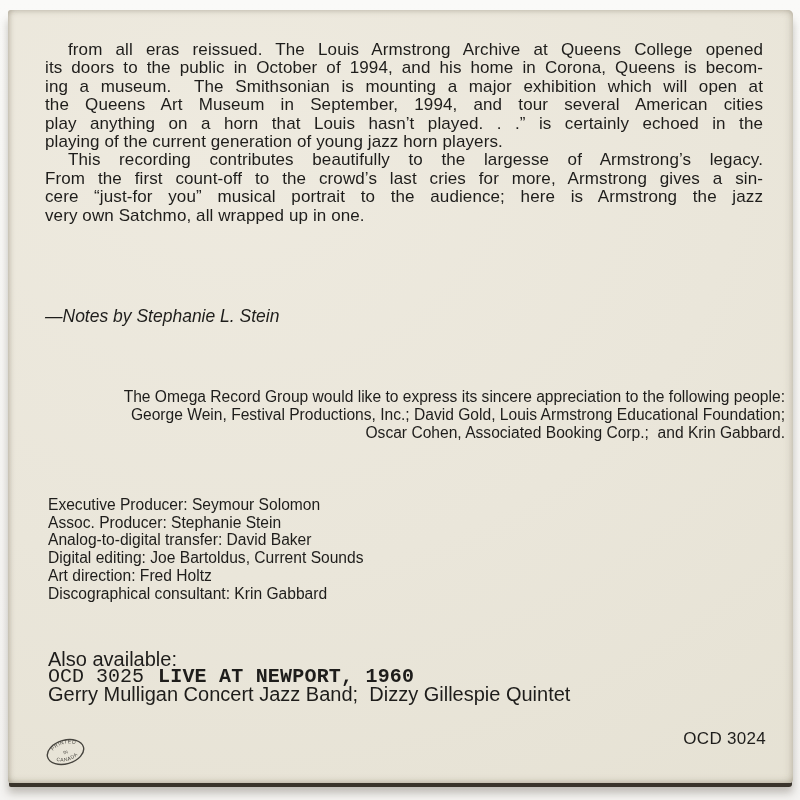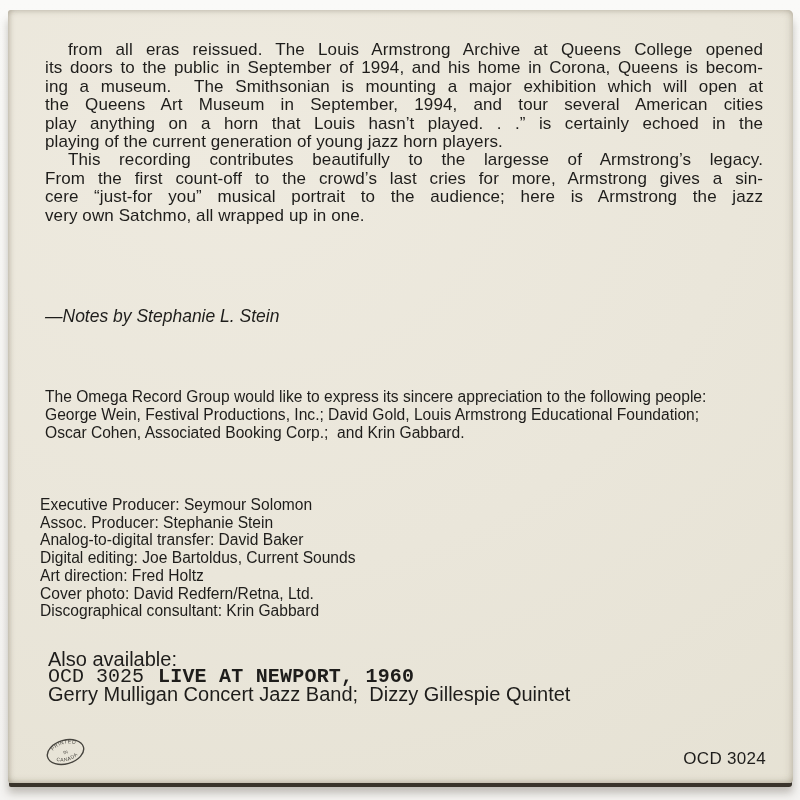--- a/index.html
+++ b/index.html
@@ -40,51 +40,51 @@
   .lastline{text-align:left;white-space:pre-wrap;}
   .jlines div:first-of-type{text-indent:23px;}
   .byline{
     position:absolute;left:37px;top:296px;width:712px;
     text-align:left;font-style:italic;font-size:17.5px;
   }
   .ack{
     position:absolute;left:37px;top:378px;width:740px;
     font-size:15.6px;line-height:18.2px;
   }
-  .ack .aline{white-space:pre-wrap;}
+  .ack .aline{white-space:pre-wrap;text-align:right;}
   .credits{
-    position:absolute;left:32px;top:486px;width:520px;
+    position:absolute;left:40px;top:486px;width:520px;
     font-size:15.6px;line-height:17.7px;
   }
   .also{
     position:absolute;left:40px;top:641px;width:620px;
     font-size:20px;line-height:17.4px;
   }
   .also .album-line{white-space:pre;font-family:Liberation Mono, monospace;}
   .also .album-title{font-weight:bold;margin-left:14px;letter-spacing:.2px;}
   .also .artists{white-space:pre-wrap;}
   .catalog-bottom{
     position:absolute;right:27px;top:719px;
-    font-size:17px;letter-spacing:.3px;margin-top:20px;
+    font-size:17px;letter-spacing:.3px;
   }
   .stamp{
     position:absolute;left:36px;top:726px;width:43px;height:32px;
     opacity:.9;transform:rotate(-2deg);
   }
 </style>
 </head>
 <body>
 
 <div class="paper">
 
   <div class="notes">
     <div class="jlines">
 
         <div class="tline">from all eras reissued. The Louis Armstrong Archive at Queens College opened</div>
-        <div class="tline">its doors to the public in September of 1994, and his home in Corona, Queens is becom-</div>
+        <div class="tline">its doors to the public in October of 1994, and his home in Corona, Queens is becom-</div>
         <div class="tline">ing a museum.  The Smithsonian is mounting a major exhibition which will open at</div>
         <div class="tline">the Queens Art Museum in September, 1994, and tour several American cities</div>
         <div class="tline">play anything on a horn that Louis hasn’t played. . .” is certainly echoed in the</div>
       </div>
     <div class="lastline">playing of the current generation of young jazz horn players.</div>
     <div class="jlines">
 
     <div class="tline">This recording contributes beautifully to the largesse of Armstrong’s legacy.</div>
         <div class="tline">From the first count-off to the crowd’s last cries for more, Armstrong gives a sin-</div>
         <div class="tline">cere “just-for you” musical portrait to the audience; here is Armstrong the jazz</div>
@@ -101,21 +101,20 @@
       <div class="aline">Oscar Cohen, Associated Booking Corp.;  and Krin Gabbard.</div>
     </div>
 
   <div class="credits">
 
   <div class="credit-line">Executive Producer: Seymour Solomon</div>
       <div class="credit-line">Assoc. Producer: Stephanie Stein</div>
       <div class="credit-line">Analog-to-digital transfer: David Baker</div>
       <div class="credit-line">Digital editing: Joe Bartoldus, Current Sounds</div>
       <div class="credit-line">Art direction: Fred Holtz</div>
-      <div class="credit-line">Cover photo: David Redfern/Retna, Ltd.</div>
       <div class="credit-line">Discographical consultant: Krin Gabbard</div>
     </div>
 
   <div class="also">
     <div>Also available:</div>
     <div class="album-line"><span>OCD 3025</span><span class="album-title">LIVE AT NEWPORT, 1960</span></div>
     <div class="artists-wrap">
 
         <div class="artists">Gerry Mulligan Concert Jazz Band;  Dizzy Gillespie Quintet</div>
       </div>

